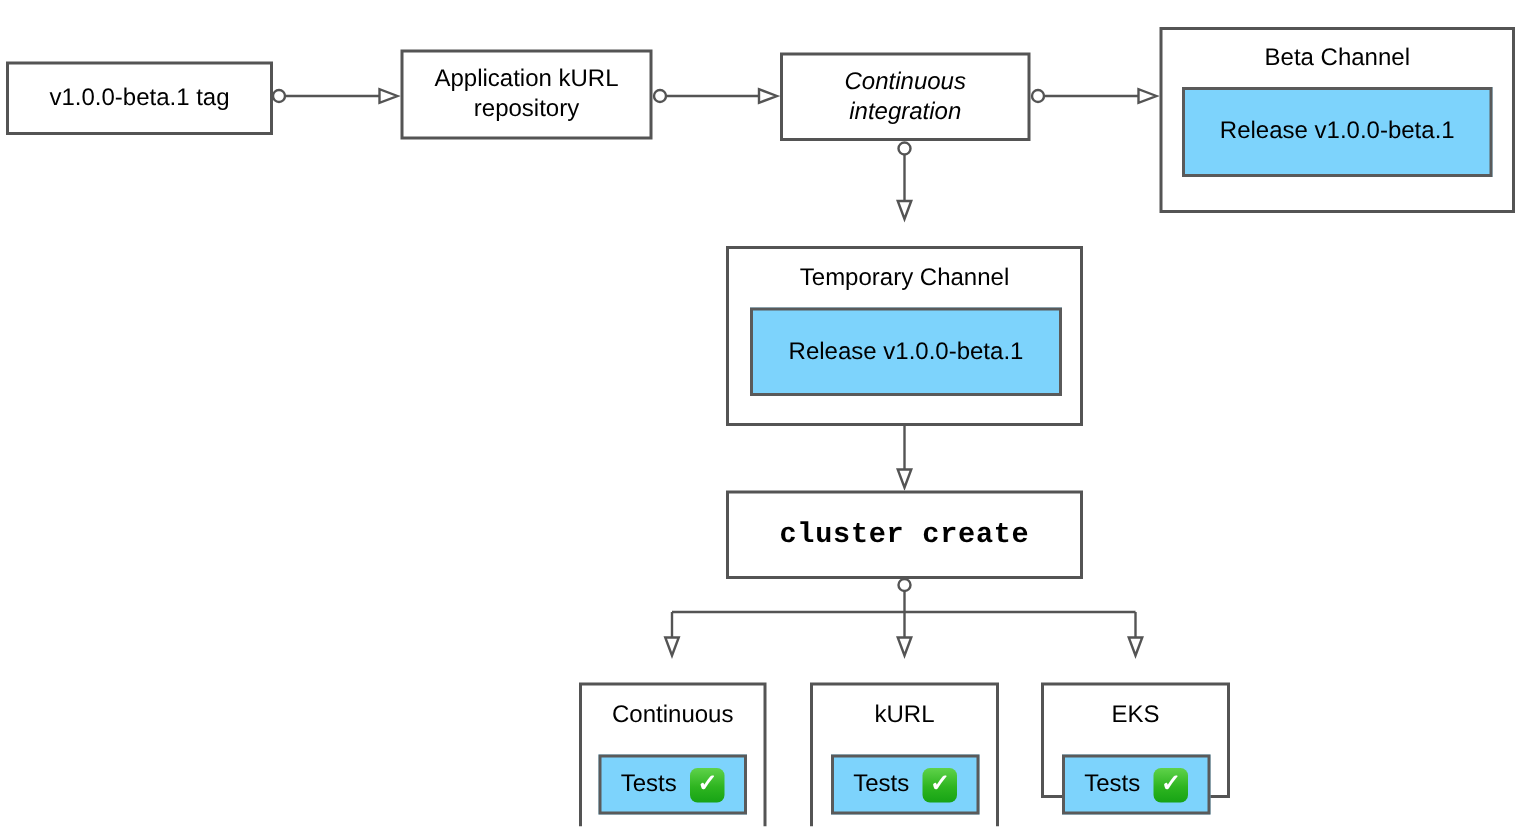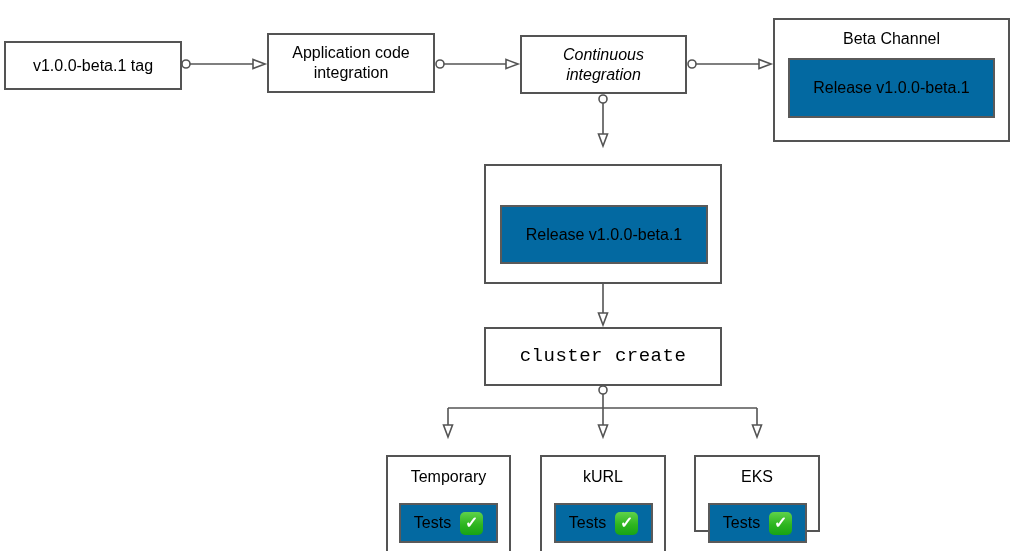--- a/index.html
+++ b/index.html
@@ -35,32 +35,32 @@
   }
   .container-title {
     position: absolute;
     left: 0; right: 0;
     text-align: center;
     font-size: 16px;
   }
   .inner-box {
     position: absolute;
     border: 2px solid #5a5a5a;
-    background: #0369a1;
+    background: #7dd3fc;
     display: flex;
     align-items: center;
     justify-content: center;
     text-align: center;
     font-size: 16px;
     box-sizing: border-box;
     gap: 9px;
   }
   .mono-label {
     font-family: "Liberation Mono", "DejaVu Sans Mono", monospace;
-    font-weight: normal;
+    font-weight: bold;
     font-size: 19px;
     letter-spacing: 0.5px;
   }
   .check-icon {
     display: inline-flex;
     align-items: center;
     justify-content: center;
     width: 23px;
     height: 23px;
     border-radius: 5px;
@@ -119,46 +119,47 @@
       <line x1="757" y1="408" x2="757" y2="425"></line>
       <polygon points="757,437 752.5,425 761.5,425" fill="#ffffff"></polygon>
     </g>
   </svg>
 
   <div class="node" style="left:4px; top:41px; width:178px; height:49px;">
     <span>v1.0.0-beta.1 tag</span>
   </div>
 
   <div class="node" style="left:267px; top:33px; width:168px; height:60px; padding:0 14px;">
-    <span>Application code integration</span>
+    <span>Application kURL repository</span>
   </div>
 
   <div class="node" style="left:520px; top:35px; width:167px; height:59px; padding:0 30px;font-style:italic;">
     <span>Continuous integration</span>
   </div>
 
   <div class="container-box" style="left:773px; top:2px; width:237px; height:124px;">
     <div class="container-title" style="top:10px;">Beta Channel</div>
     <div class="inner-box" style="left:13px; top:38px; width:207px; height:60px;">
       <span>Release v1.0.0-beta.1</span>
     </div>
   </div>
 
   <div class="container-box" style="left:484px; top:148px; width:238px; height:120px;">
+    <div class="container-title" style="top:11px;">Temporary Channel</div>
     <div class="inner-box" style="left:14px; top:39px; width:208px; height:59px;">
       <span>Release v1.0.0-beta.1</span>
     </div>
   </div>
 
   <div class="node" style="left:484px; top:327px; width:238px; height:59px;">
     <span class="mono-label">cluster create</span>
   </div>
 
   <div class="container-box" style="left:386px; top:439px; width:125px; height:103px;">
-    <div class="container-title" style="top:11px;">Temporary</div>
+    <div class="container-title" style="top:11px;">Continuous</div>
     <div class="inner-box" style="left:11px; top:46px; width:99px; height:40px;">
       <span>Tests</span>
       <span class="check-icon">✓</span>
     </div>
   </div>
 
   <div class="container-box" style="left:540px; top:439px; width:126px; height:123px;">
     <div class="container-title" style="top:11px;">kURL</div>
     <div class="inner-box" style="left:12px; top:46px; width:99px; height:40px;">
       <span>Tests</span>

